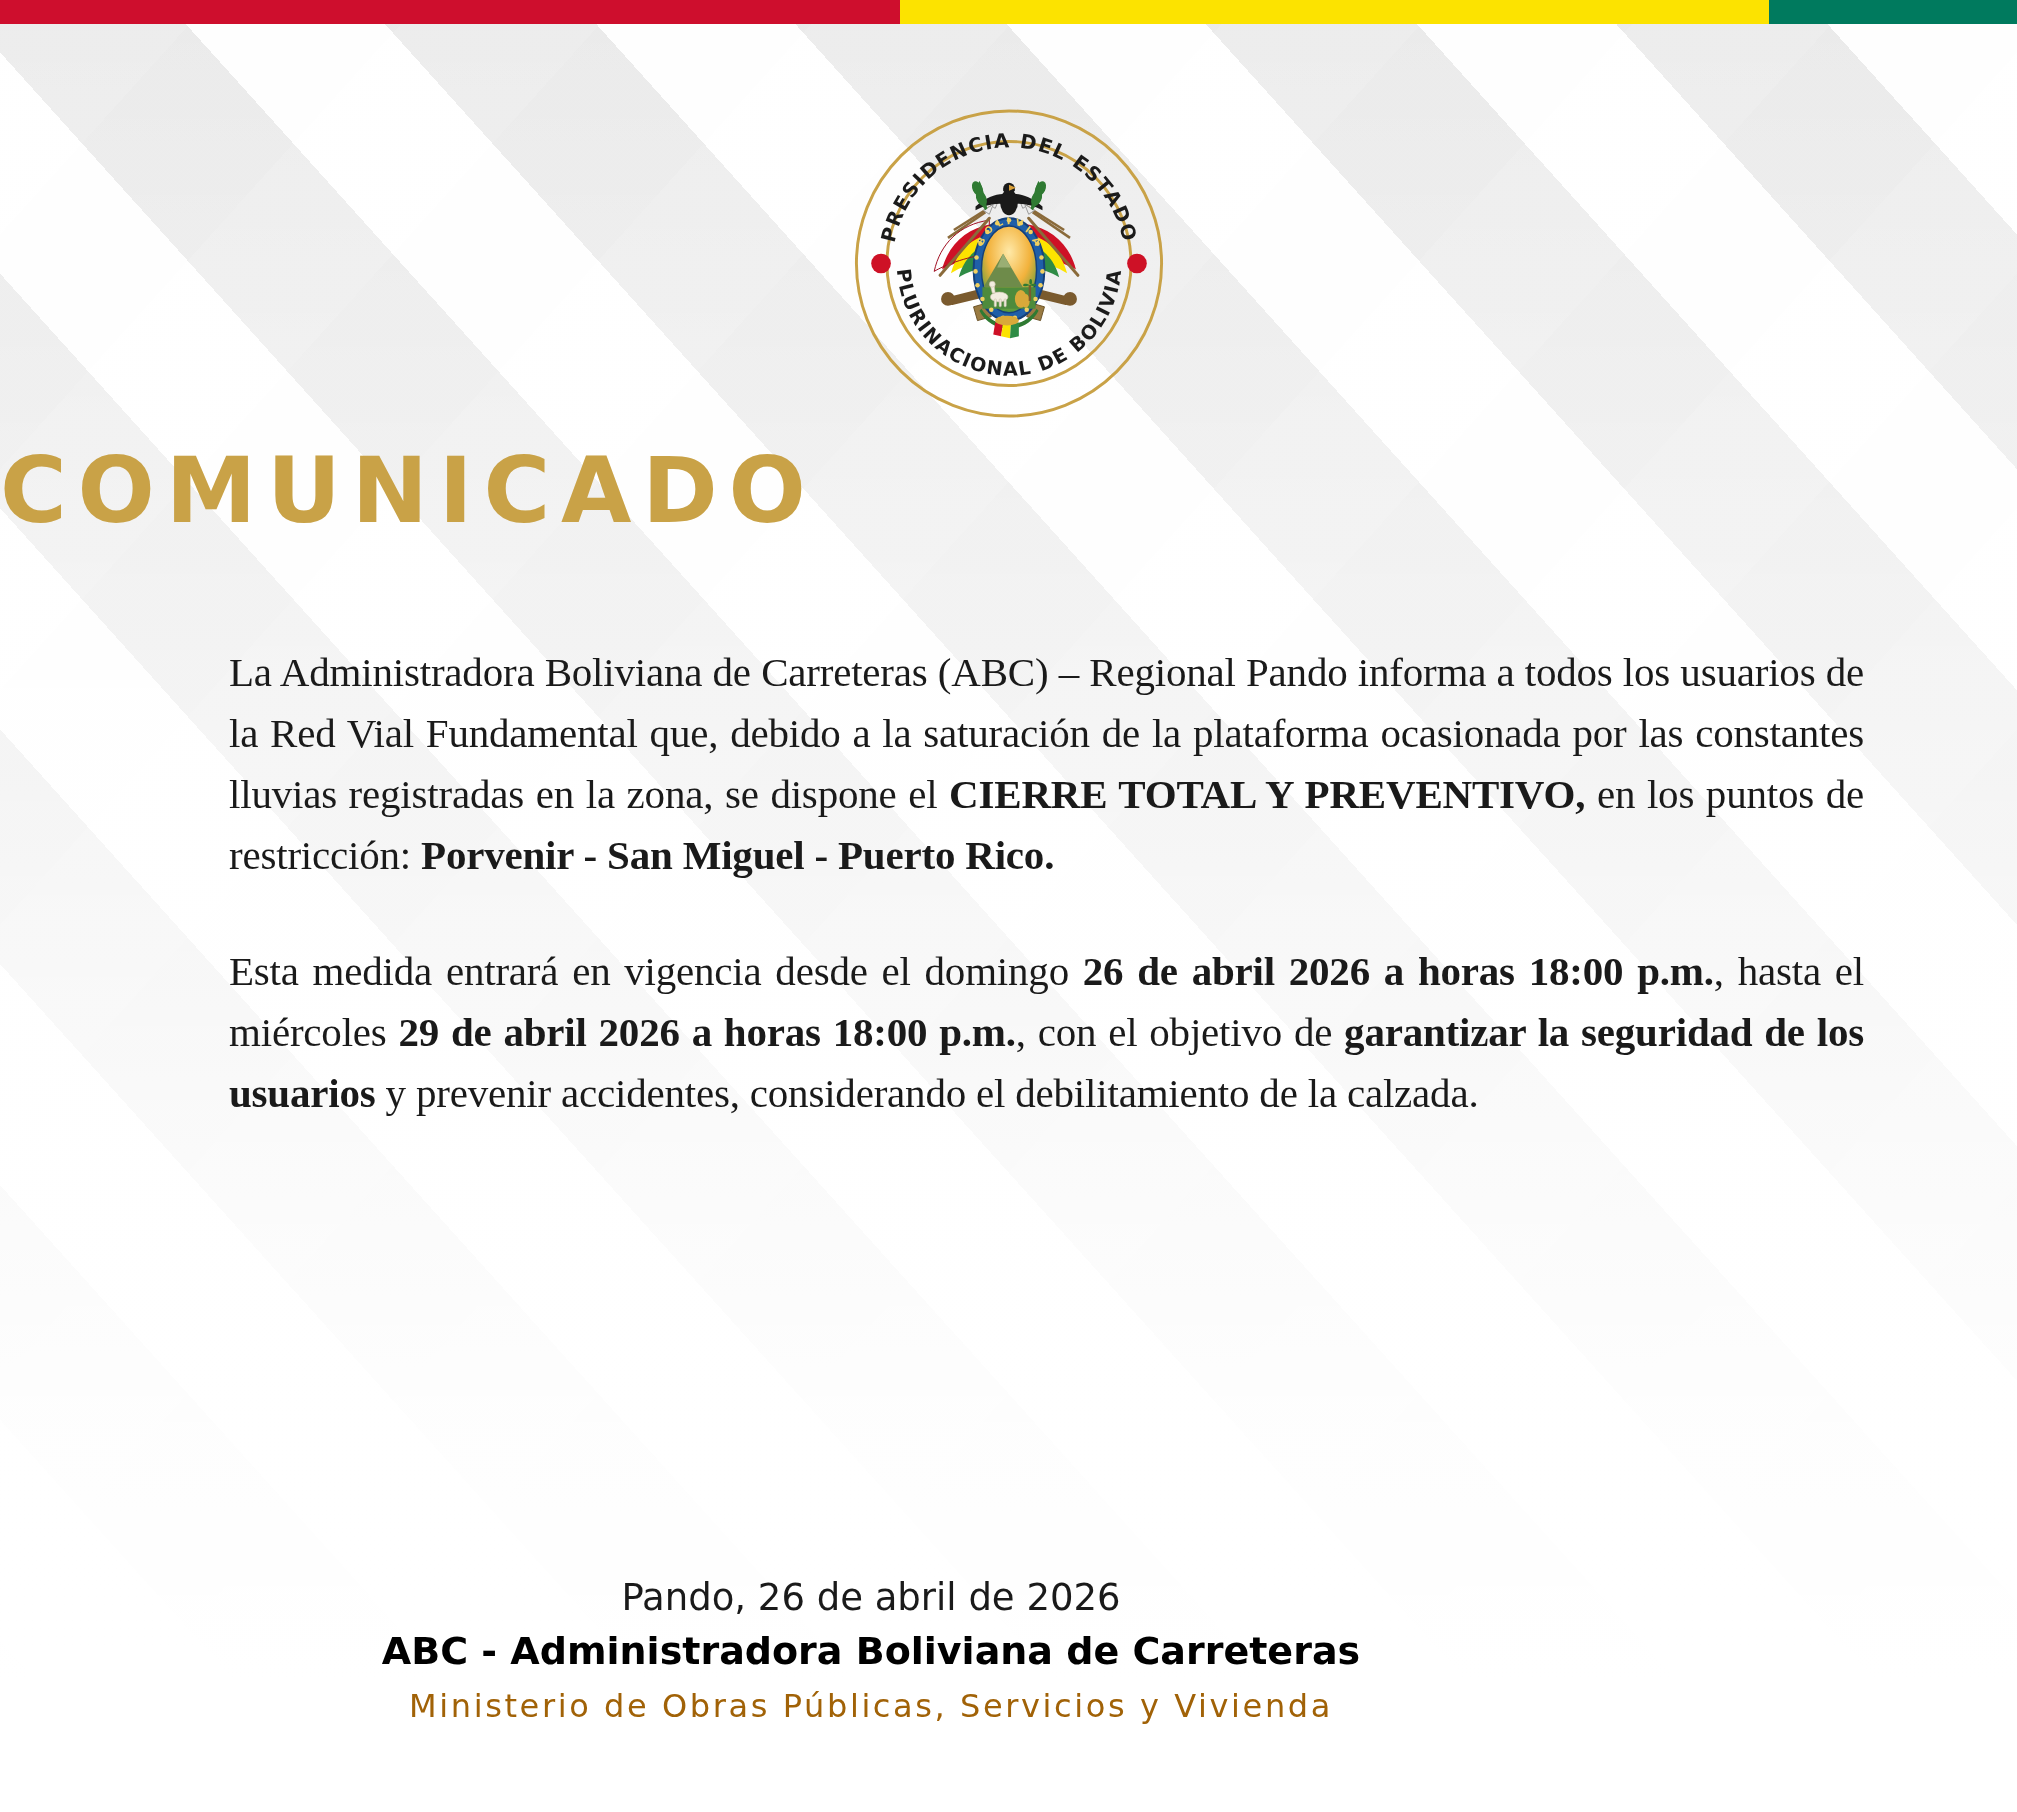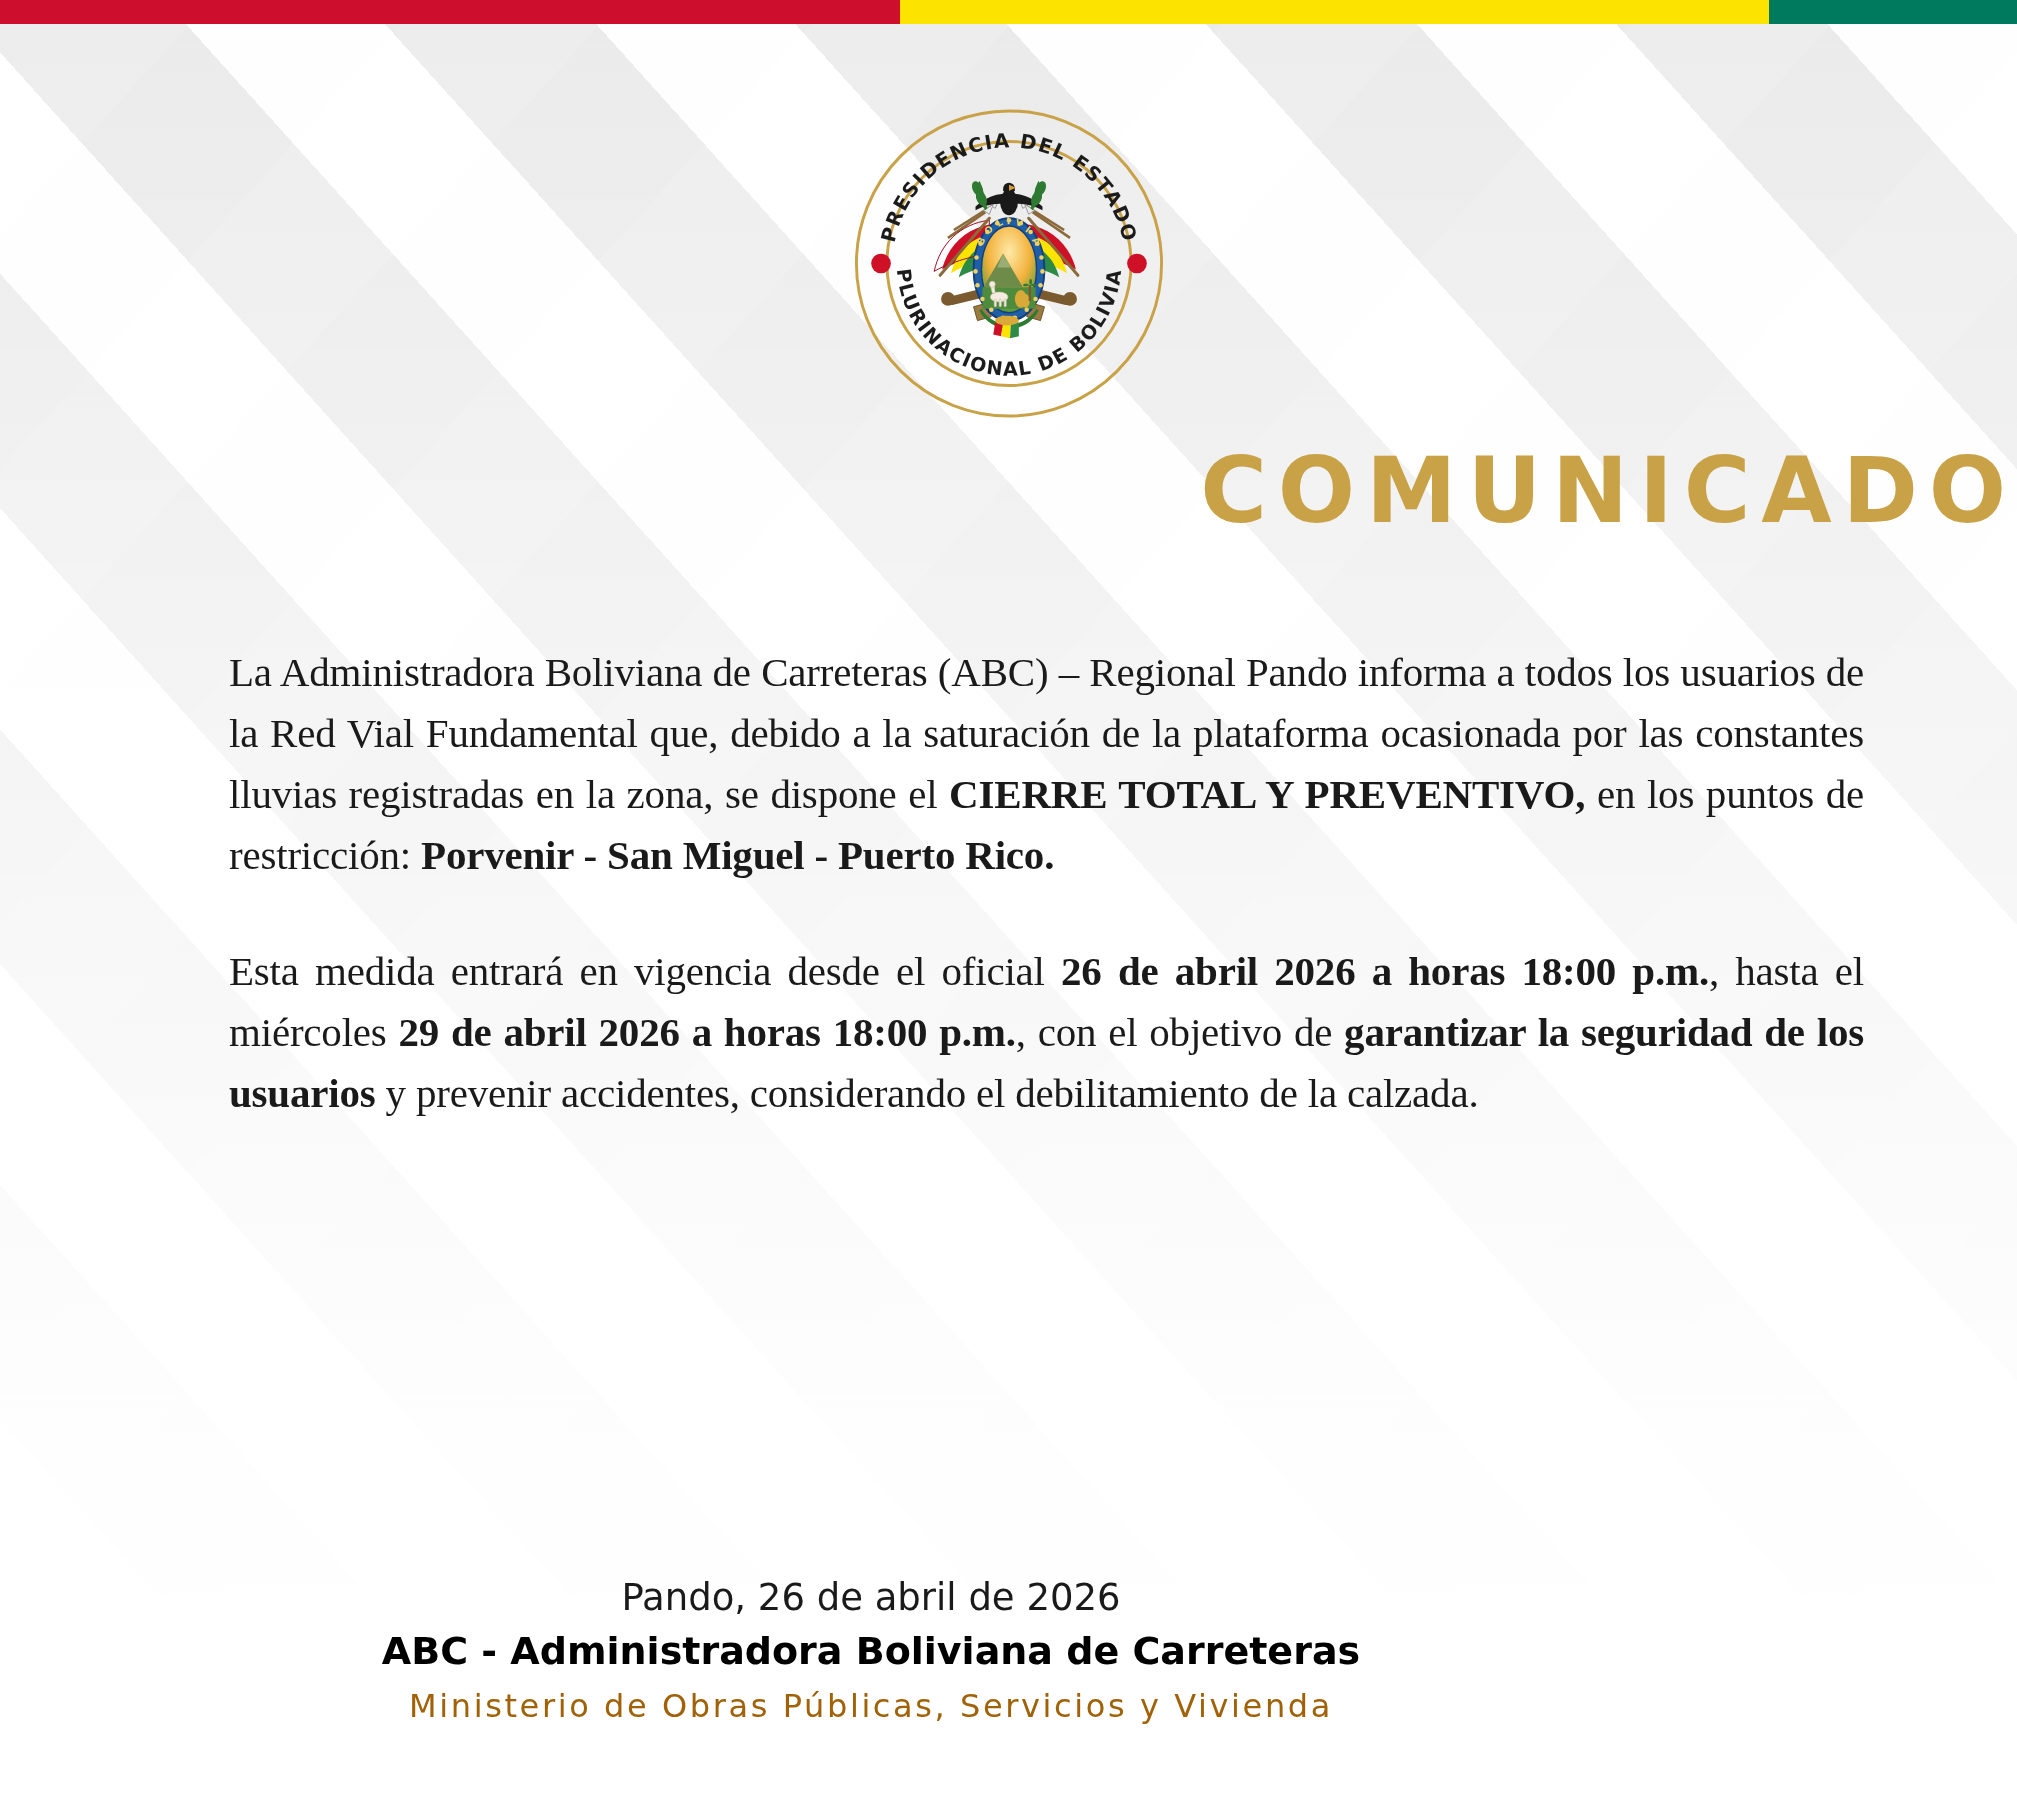--- a/index.html
+++ b/index.html
@@ -83,21 +83,21 @@
     height: 315px;
   }
   .emblem-wrap svg { display: block; width: 315px; height: 315px; }
 
   
   .title {
     position: absolute;
     top: 445px;
     left: 0;
     width: 2017px;
-    text-align: right;
+    text-align: left;
     font-family: "DejaVu Sans", sans-serif;
     font-weight: 700;
     font-size: 91px;
     line-height: 1;
     letter-spacing: 10.8px;
     color: #C9A council;
     color: #C9A247;
     white-space: nowrap;
   }
 
@@ -333,21 +333,21 @@
       </g>
     </svg>
   </div>
 
   <div class="title" style="color: rgb(201, 162, 71);">COMUNICADO</div>
 
   <div class="body-col">
 
     <p class="para"><span>La Administradora Boliviana de Carreteras (ABC) – Regional Pando informa a todos los usuarios de la Red Vial Fundamental que, debido a la saturación de la plataforma ocasionada por las constantes lluvias registradas en la zona, se dispone el </span><b>CIERRE TOTAL Y PREVENTIVO,</b><span> en los puntos de restricción: </span><b>Porvenir - San Miguel - Puerto Rico.</b></p>
 
-    <p class="para"><span>Esta medida entrará en vigencia desde el oficial </span><b>26 de abril 2026 a horas 18:00 p.m.</b><span>, hasta el miércoles </span><b>29 de abril 2026 a horas 18:00 p.m.</b><span>, con el objetivo de </span><b>garantizar la seguridad de los usuarios</b><span> y prevenir accidentes, considerando el debilitamiento de la calzada.</span></p>
+    <p class="para"><span>Esta medida entrará en vigencia desde el domingo </span><b>26 de abril 2026 a horas 18:00 p.m.</b><span>, hasta el miércoles </span><b>29 de abril 2026 a horas 18:00 p.m.</b><span>, con el objetivo de </span><b>garantizar la seguridad de los usuarios</b><span> y prevenir accidentes, considerando el debilitamiento de la calzada.</span></p>
 
 
   </div>
 
   <div class="footer">
     <div class="footer-place">Pando, 26 de abril de 2026</div>
     <div class="footer-org">ABC - Administradora Boliviana de Carreteras</div>
     <div class="footer-ministry">Ministerio de Obras Públicas, Servicios y Vivienda</div>
   </div>
 

